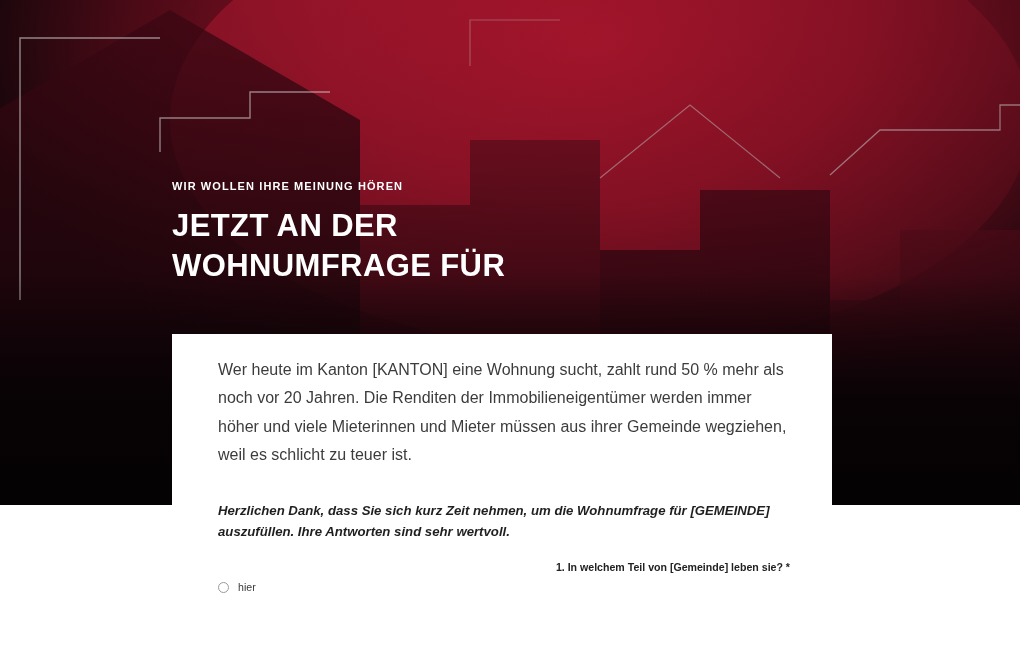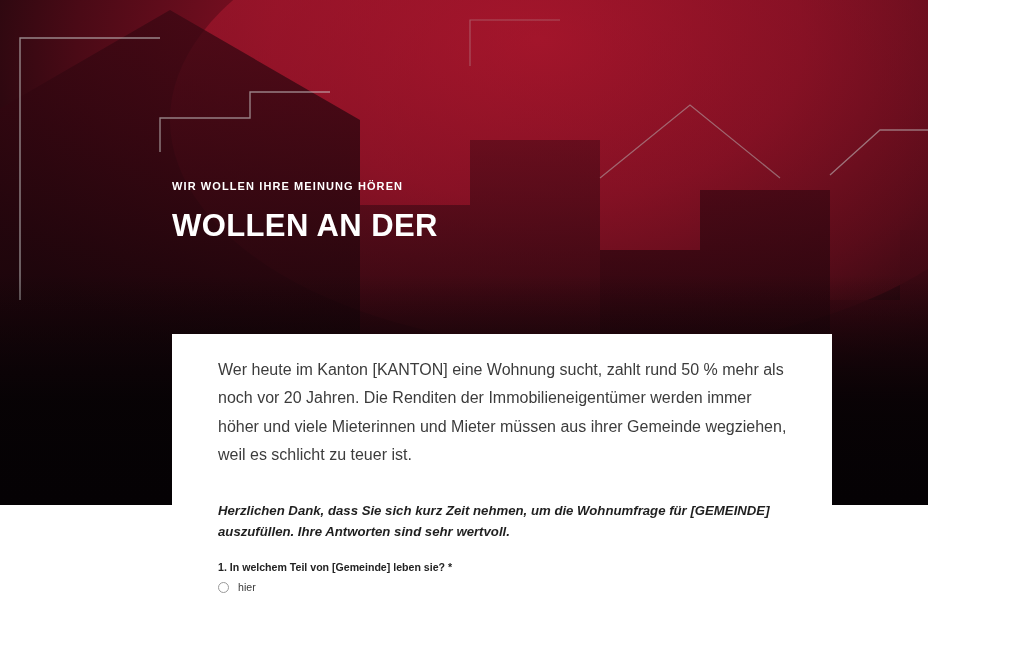--- a/index.html
+++ b/index.html
@@ -12,21 +12,21 @@
     height: 645px;
     overflow: hidden;
     font-family: "Liberation Sans", sans-serif;
     position: relative;
   }
 
   
   .hero {
     position: absolute;
     left: 0; top: 0;
-    width: 928px;
+    width: 1020px;
     height: 505px;
     overflow: hidden;
     background:
       radial-gradient(ellipse 700px 420px at 58% 8%, #a3142a 0%, #7e0f22 38%, #4a0a16 66%, #12060a 90%),
       linear-gradient(180deg, #8c1226 0%, #5a0c19 45%, #14070b 100%);
   }
   
   .hero:after {
     content: "";
     position: absolute;
@@ -97,20 +97,21 @@
     font-weight: bold;
     color: #1f1f1f;
     margin: 30px 0 18px 0;
     font-style: italic;
   }
   .q-label {
     font-size: 10.6px;
     font-weight: bold;
     color: #222222;
     margin: 0 0 9px 0;
+    text-align: right;
   }
 
   .option {
     display: flex;
     align-items: flex-end;
     margin: 0 0 8px 0;
   }
   .radio {
     width: 9px;
     height: 9px;
@@ -170,22 +171,22 @@
     <polyline points="20,300 20,38 160,38" fill="none" stroke="#c9c9c9" stroke-width="1.4" opacity="0.65"></polyline>
     <polyline points="160,152 160,118 250,118 250,92 330,92" fill="none" stroke="#cfcfcf" stroke-width="1.4" opacity="0.6"></polyline>
     <polyline points="600,178 690,105 780,178" fill="none" stroke="#b9b9b9" stroke-width="1.3" opacity="0.5"></polyline>
     <polyline points="830,175 880,130 1000,130 1000,105 1024,105" fill="none" stroke="#c4c4c4" stroke-width="1.3" opacity="0.55"></polyline>
     <polyline points="470,66 470,20 560,20" fill="none" stroke="#c4c4c4" stroke-width="1.2" opacity="0.35"></polyline>
   </svg>
 
   <div class="hero-content">
     <div class="kicker">WIR WOLLEN IHRE MEINUNG HÖREN</div>
     <h1 class="hero-title">
-      <span>WOLLEN AN DER</span><br>
-      <br>
+      <span>JETZT AN DER</span><br>
+      <span>WOHNUMFRAGE FÜR</span><br>
     </h1>
   </div>
 </div>
 
 <div class="bottom-white"></div>
 
 <div class="card">
   <div class="card-inner">
     <p>Wer heute im Kanton [KANTON] eine Wohnung sucht, zahlt rund 50 % mehr als noch vor 20 Jahren. Die Renditen der Immobilieneigentümer werden immer höher und viele Mieterinnen und Mieter müssen aus ihrer Gemeinde wegziehen, weil es schlicht zu teuer ist.</p>
 

